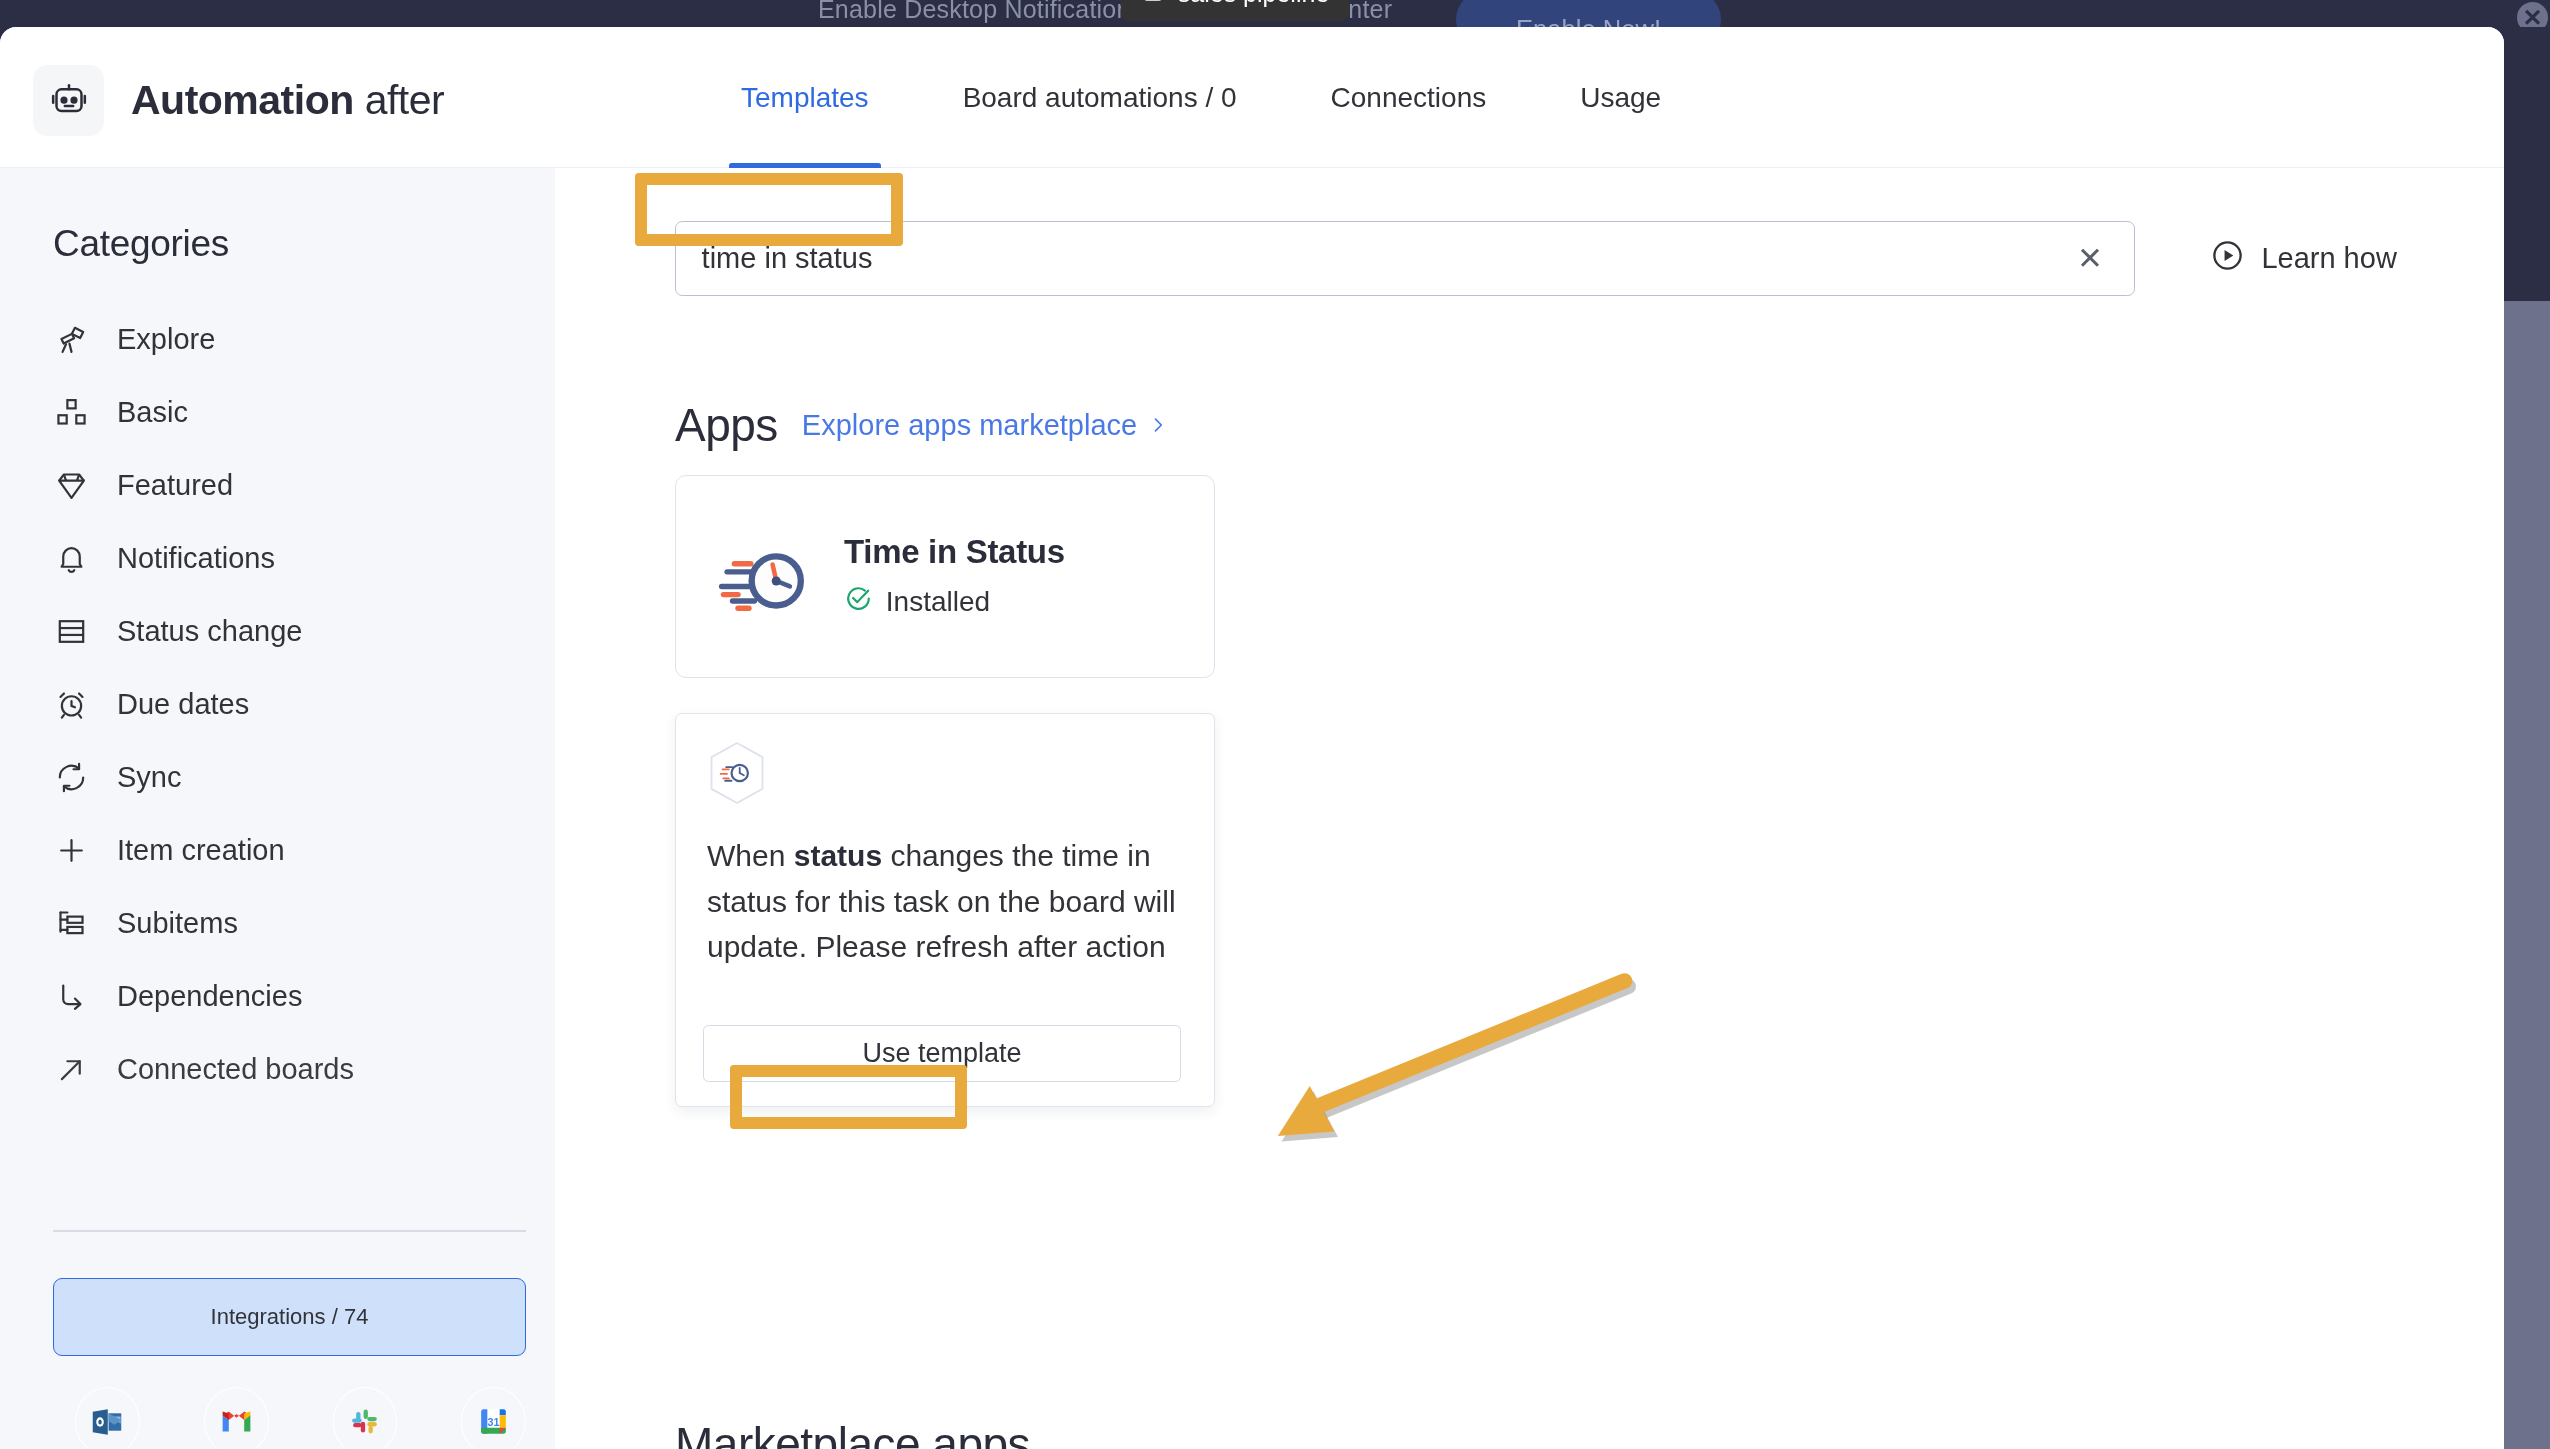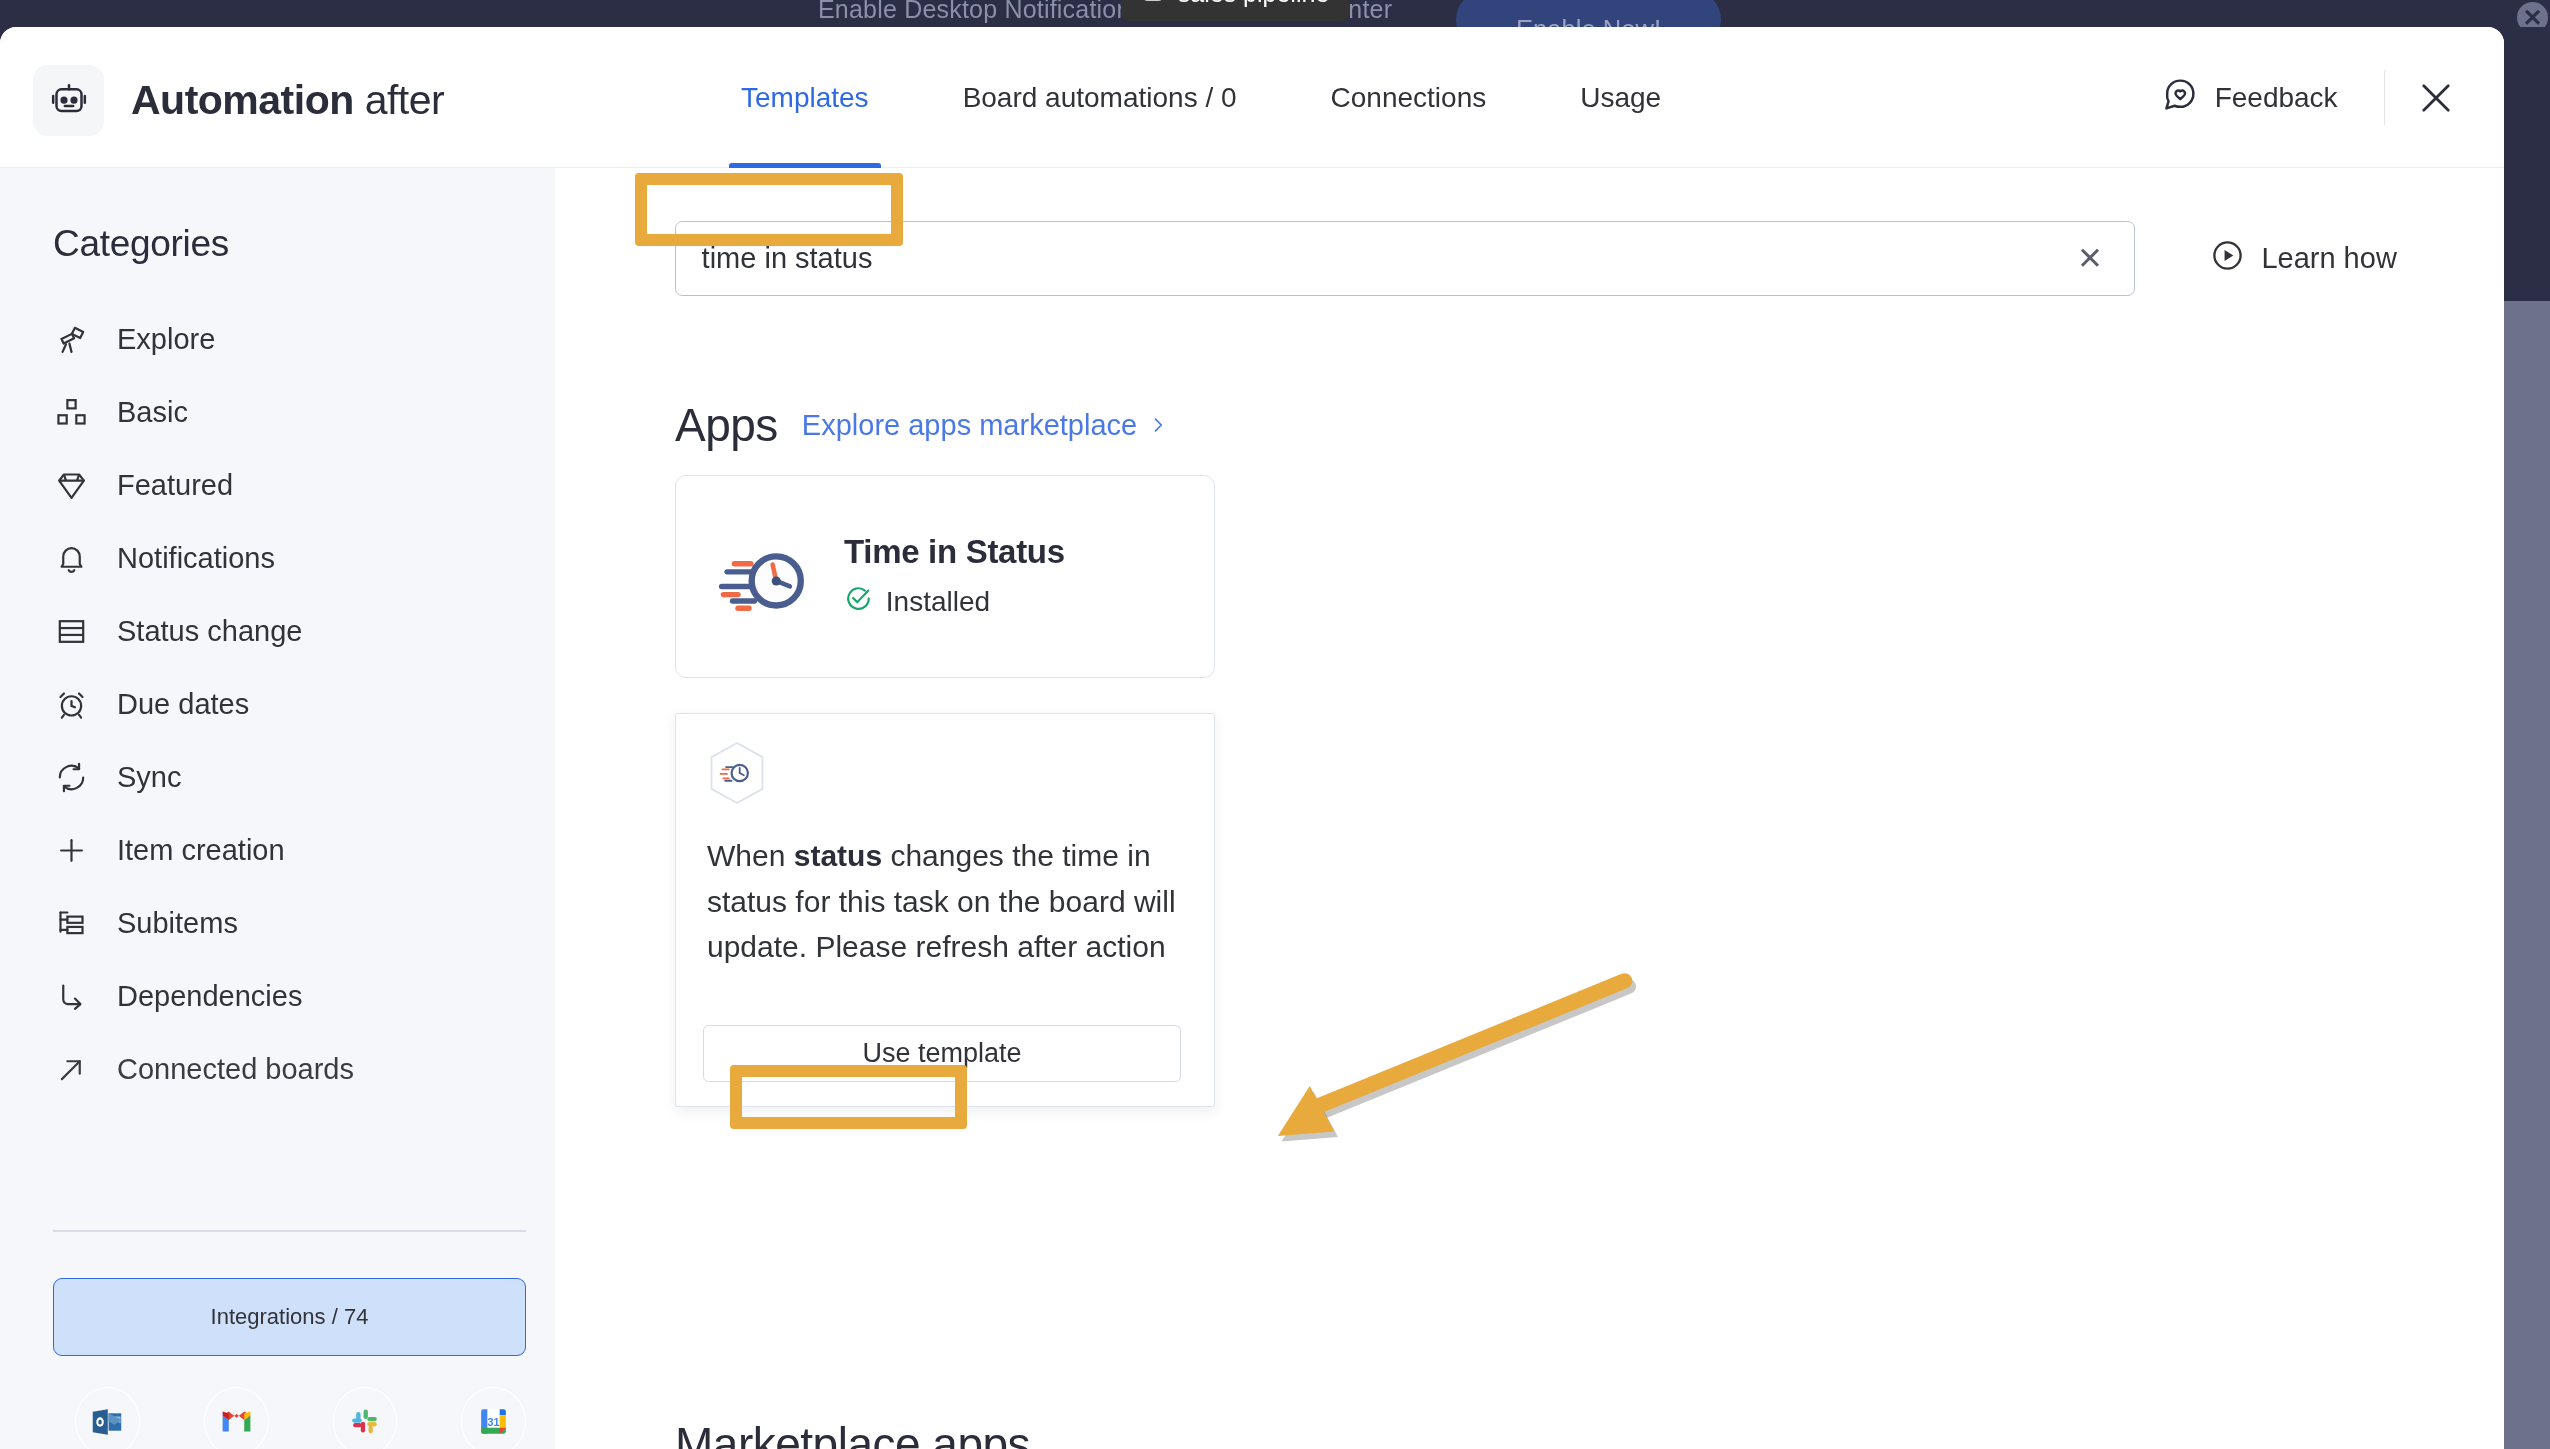--- a/index.html
+++ b/index.html
@@ -255,21 +255,21 @@
   }
   #app-status {
     margin-top: 12.8px;
     display: flex; align-items: center; gap: 12.8px;
     font-size: 28px; color: #323338;
   }
 
   #tmpl-card {
     position: absolute; left: 120px; top: 545px;
     width: 540px; height: 394px;
-    border: 1.8px solid #dfe3ec; border-radius: 2px;
+    border: 1.8px solid #dfe3ec; border-radius: 7px;
     background: #ffffff;
     box-shadow: 0 4.6px 12.8px rgba(30,40,70,.07);
   }
   #tmpl-hex {
     position: absolute; left: 31px; top: 25.6px;
     width: 60px; height: 66px;
   }
   #tmpl-desc {
     position: absolute; left: 31px; top: 119px; right: 27px;
     font-size: 30px; line-height: 1.52; color: #323338;
@@ -351,38 +351,20 @@
       </div>
     </div>
 
     <div id="tabs">
       <div class="tab active">Templates</div>
       <div class="tab">Board automations / 0</div>
       <div class="tab">Connections</div>
       <div class="tab">Usage</div>
     </div>
 
-    <div id="header-right">
-      <div id="feedback-btn">
-        <span>
-          <svg width="37" height="37" viewBox="0 0 24 24" fill="none" stroke="#2b2e3a" stroke-width="1.6" stroke-linecap="round" stroke-linejoin="round">
-            <path d="M21 11.5a8.4 8.4 0 0 1-8.5 8.5 9.3 9.3 0 0 1-3.6-.7L3.5 21l1.4-4.6A8.2 8.2 0 0 1 4 11.5 8.4 8.4 0 0 1 12.5 3 8.4 8.4 0 0 1 21 11.5z"></path>
-            <path d="M12.5 15c-1.8-1.4-3.1-2.4-3.1-3.8a1.8 1.8 0 0 1 3.1-1.2 1.8 1.8 0 0 1 3.1 1.2c0 1.4-1.3 2.4-3.1 3.8z"></path>
-          </svg>
-        </span>
-        <span>Feedback</span>
-      </div>
-      <div id="header-divider"></div>
-      <div id="close-btn">
-        <svg width="42" height="42" viewBox="0 0 24 24" fill="none" stroke="#2b2e3a" stroke-width="1.6" stroke-linecap="round">
-          <line x1="5" y1="5" x2="19" y2="19"></line>
-            <line x1="19" y1="5" x2="5" y2="19"></line>
-        </svg>
-      </div>
-    </div>
   </div>
 
   <div id="sidebar">
     <div id="sidebar-title">Categories</div>
 
     <div id="cat-list">
 
       <div class="cat-item">
         <span class="cat-icon">
           <svg width="33" height="33" viewBox="0 0 24 24" fill="none" stroke="#323338" stroke-width="1.6" stroke-linecap="round" stroke-linejoin="round">

